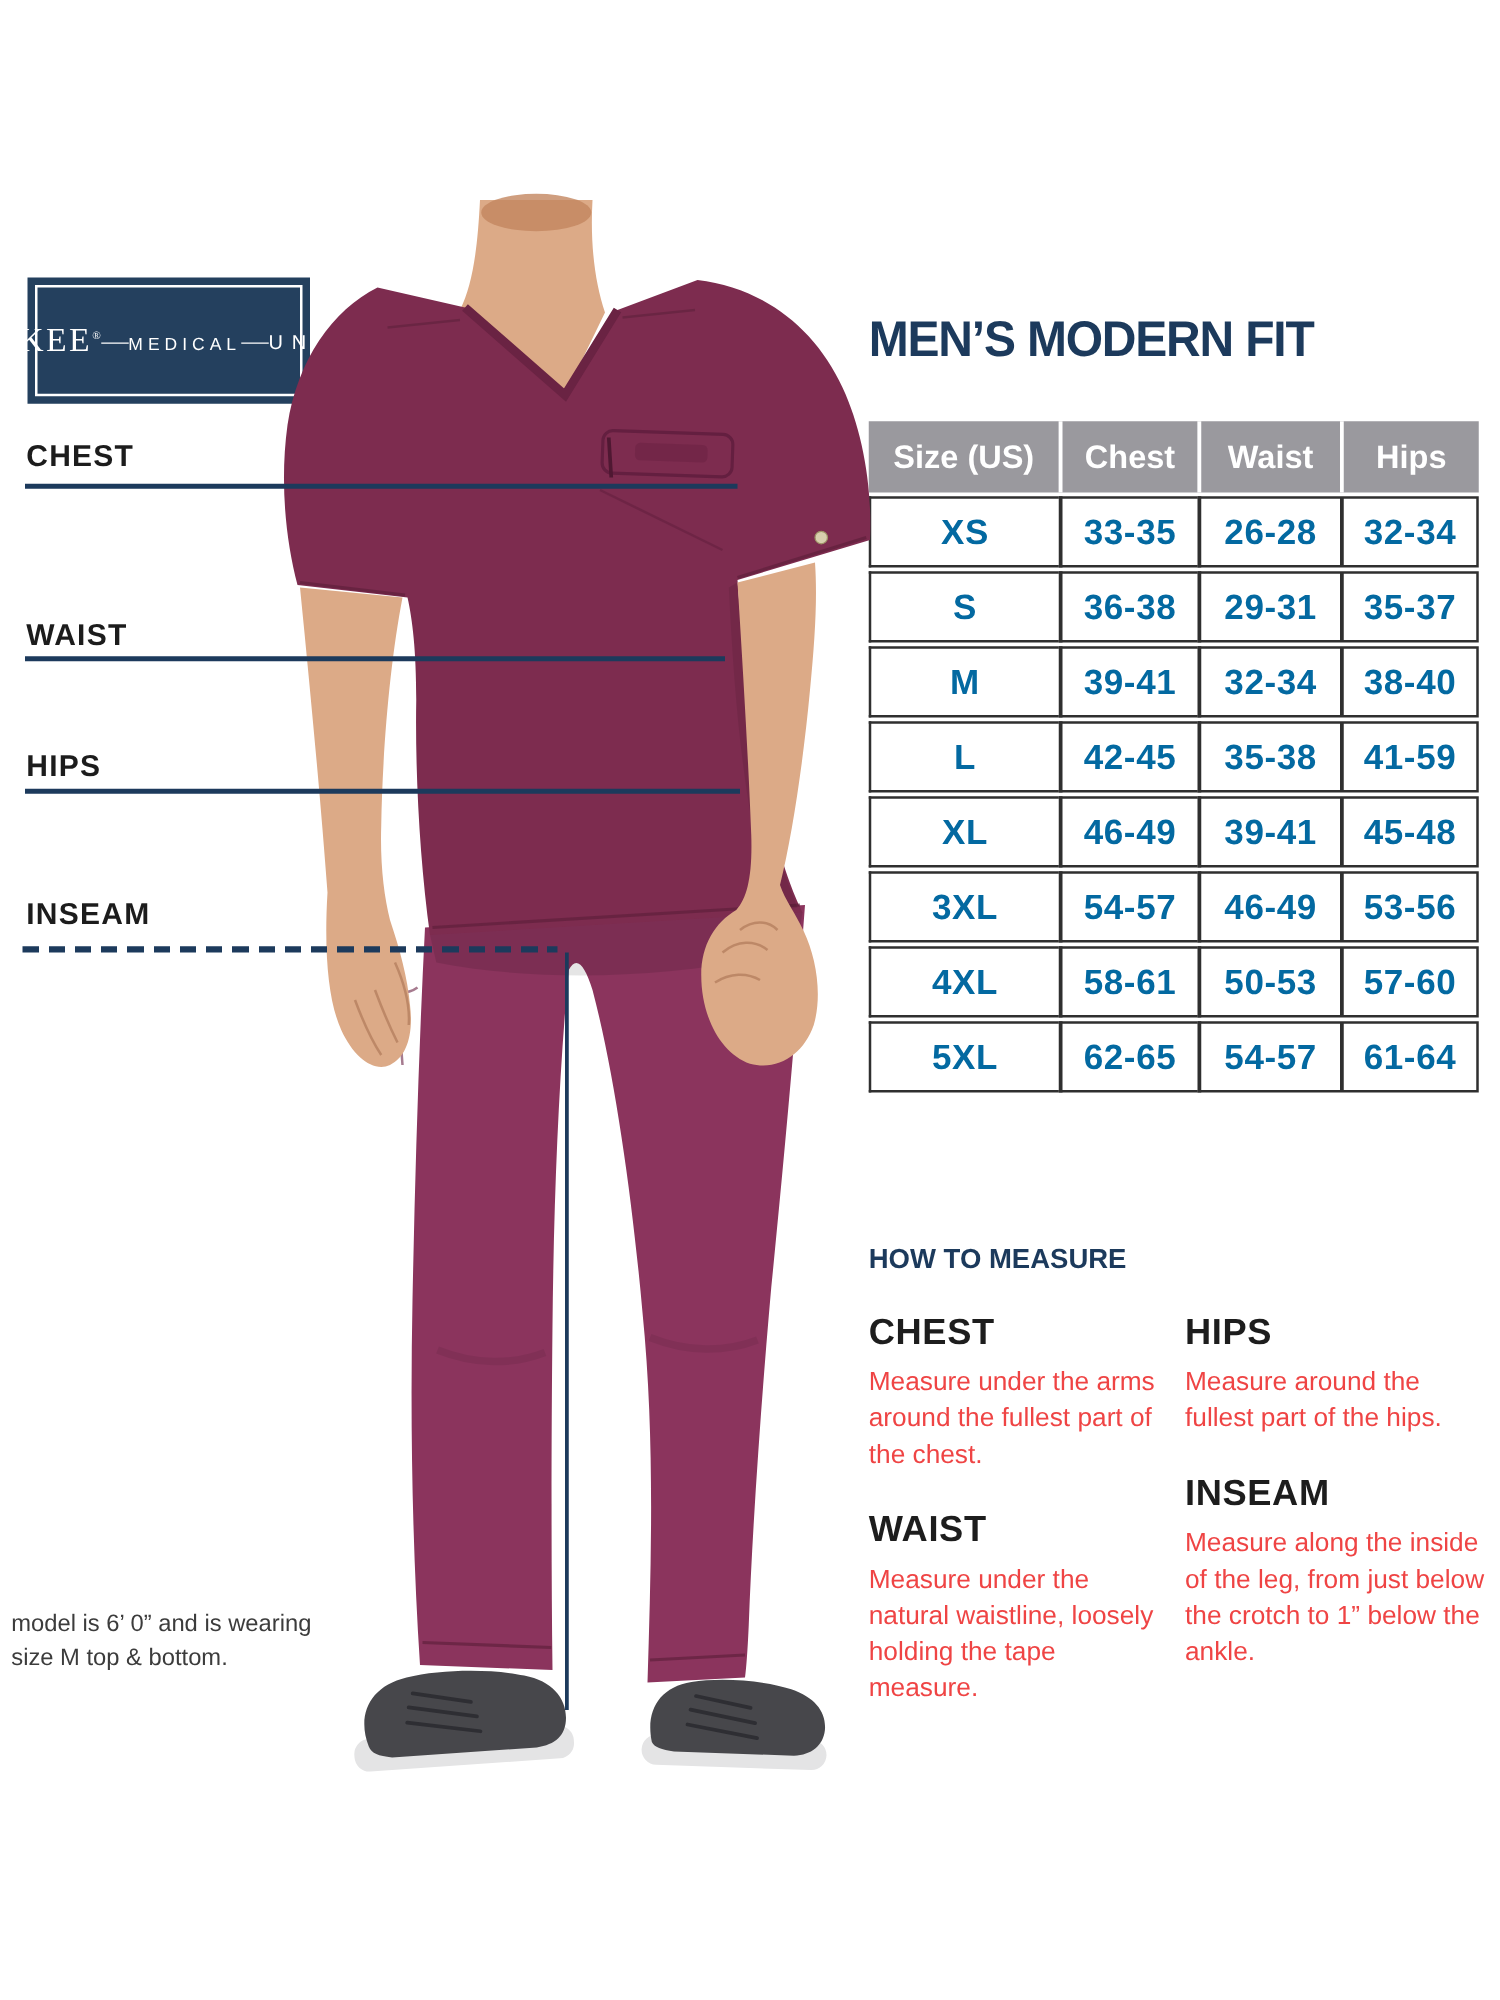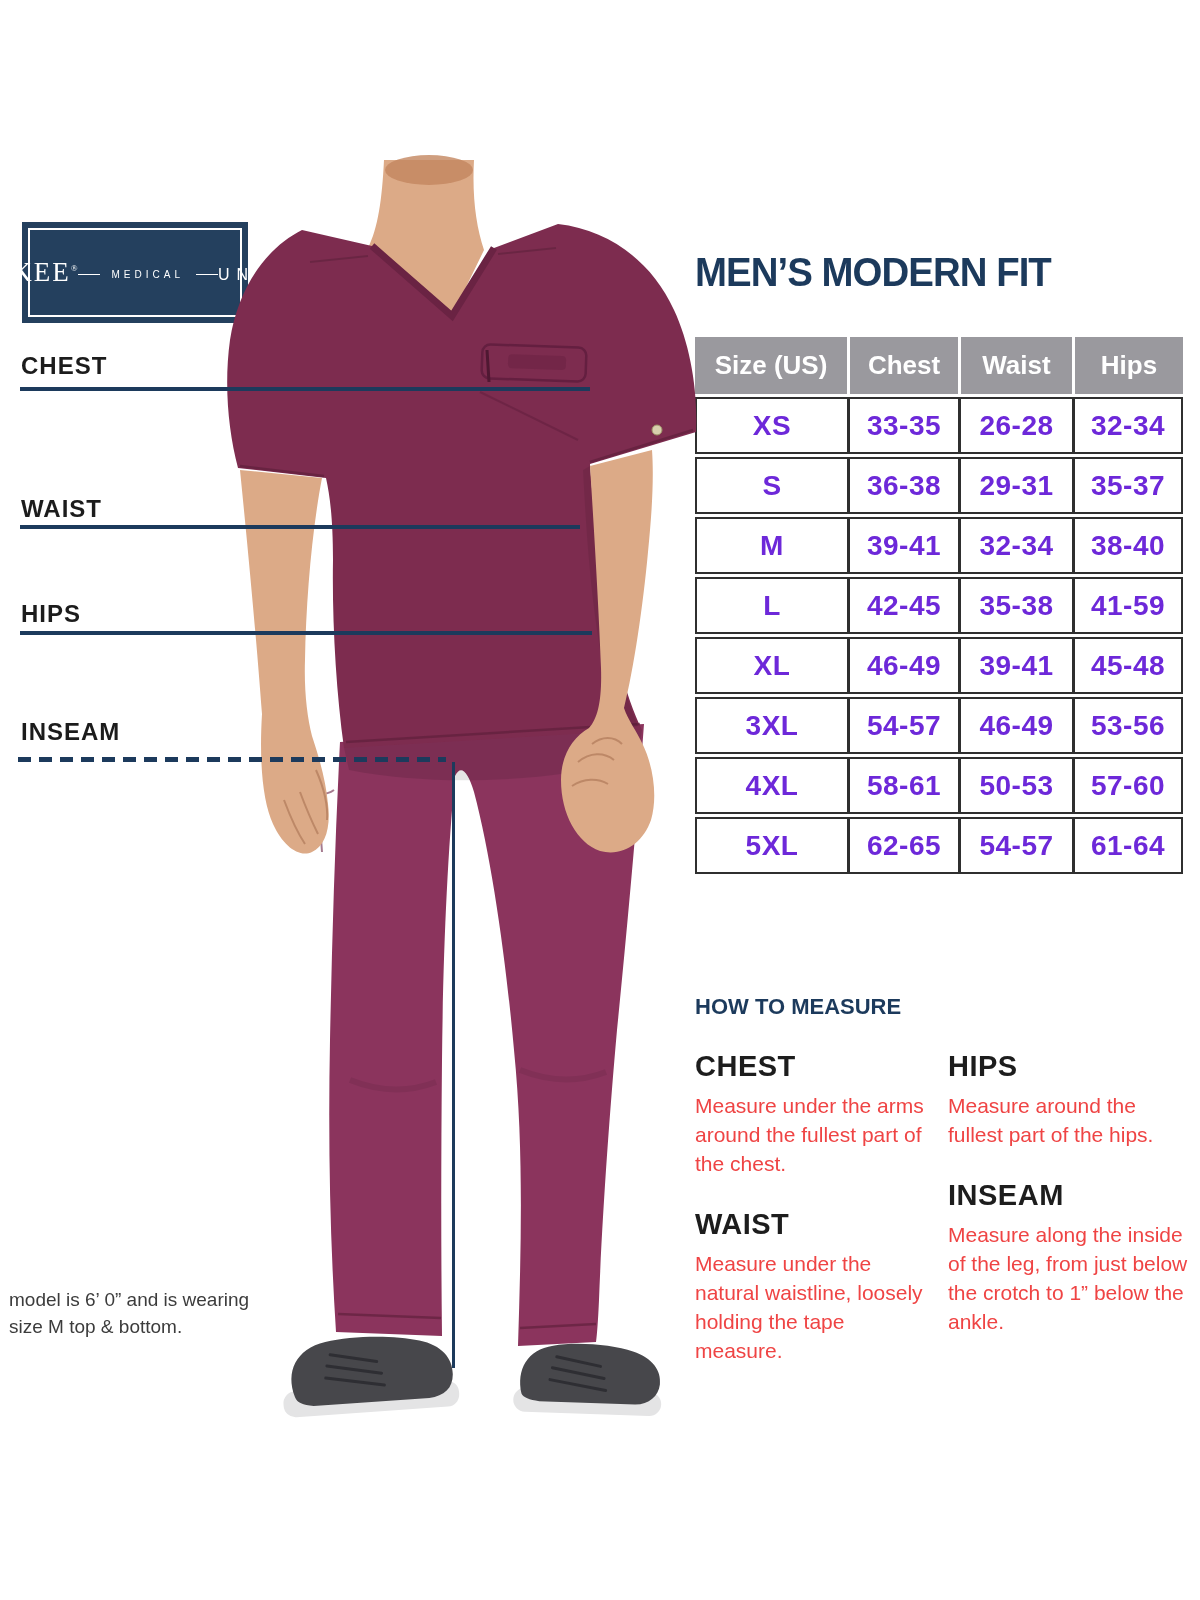--- a/index.html
+++ b/index.html
@@ -5,42 +5,42 @@
   html,body{margin:0;padding:0;background:#fff;font-family:"Liberation Sans",sans-serif;}
   .page{position:relative;width:1200px;height:1600px;background:#fff;overflow:hidden;}
 
   
   .logo{position:absolute;left:22px;top:222px;width:226px;height:101px;
         background:var(--logo-navy,#24405e);padding:6px;box-sizing:border-box;}
   .logo-inner{width:100%;height:100%;border:2px solid #fff;box-sizing:border-box;
         display:flex;flex-direction:row;align-items:center;justify-content:center;color:#fff;}
   .logo-name{font-family:"Liberation Serif",serif;font-size:27px;letter-spacing:2px;line-height:1;}
   .logo-name sup{font-size:9px;vertical-align:10px;letter-spacing:0;}
-  .logo-medical{display:flex;align-items:center;gap:12px;font-size:10px;letter-spacing:4px;margin-top:4px;}
+  .logo-medical{display:flex;align-items:center;gap:0;font-size:14px;letter-spacing:4px;margin-top:4px;}
   .logo-rule{display:inline-block;width:22px;height:1px;background:#fff;}
   .logo-sub{font-size:16px;letter-spacing:7px;margin-top:4px;}
 
   
   .measure-label{position:absolute;font-size:24px;font-weight:700;letter-spacing:1px;color:#1c1c1c;z-index:5;}
   .mline{position:absolute;height:4px;background:var(--navy,#1c3a5c);z-index:5;}
   .mline-dashed{position:absolute;height:5px;z-index:5;
         background:repeating-linear-gradient(90deg,var(--navy,#1c3a5c) 0 13px,transparent 13px 21px);}
   .vline{position:absolute;width:3px;background:var(--navy,#1c3a5c);z-index:5;}
 
   .page-title{position:absolute;left:695px;top:250px;font-size:40px;font-weight:700;
         letter-spacing:-1px;color:var(--navy,#1c3a5c);transform:scaleX(.96);transform-origin:left top;}
 
   
   table.size-chart{position:absolute;left:695px;top:334px;width:488px;table-layout:fixed;
         border-collapse:separate;border-spacing:0 3px;}
   .size-chart th{background:var(--table-header-gray,#9a999e);color:#fff;font-size:26px;font-weight:700;
         height:57px;text-align:center;vertical-align:middle;padding:0;}
   .size-chart th + th{border-left:3px solid #fff;}
   .size-chart td{height:53px;text-align:center;vertical-align:middle;padding:0;
-        font-size:28px;font-weight:700;letter-spacing:.5px;color:#6d28d9;
+        font-size:28px;font-weight:700;letter-spacing:.5px;color:#0369a1;
         border-top:2px solid var(--table-border,#2f2f2f);border-bottom:2px solid var(--table-border,#2f2f2f);}
   .size-chart td:first-child{border-left:2px solid var(--table-border,#2f2f2f);}
   .size-chart td:last-child{border-right:2px solid var(--table-border,#2f2f2f);}
   .size-chart td + td{border-left:3px solid var(--table-border,#2f2f2f);}
 
   
   .howto{position:absolute;left:695px;top:994px;width:505px;}
   .howto h2{margin:0 0 30px 0;font-size:22px;font-weight:700;color:var(--navy,#1c3a5c);letter-spacing:0;}
   .howto-grid{display:grid;grid-template-columns:240px 240px;column-gap:13px;}
   .howto h3{margin:0 0 8px 0;font-size:29px;font-weight:700;color:#1d1d1d;letter-spacing:.5px;}

